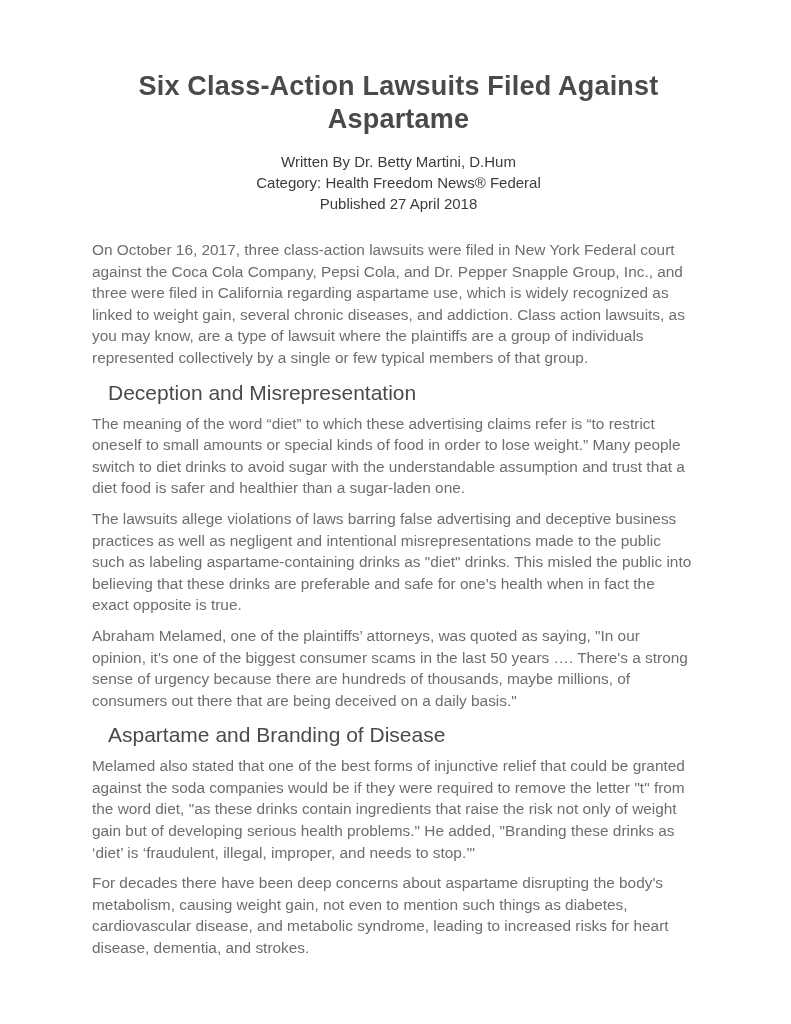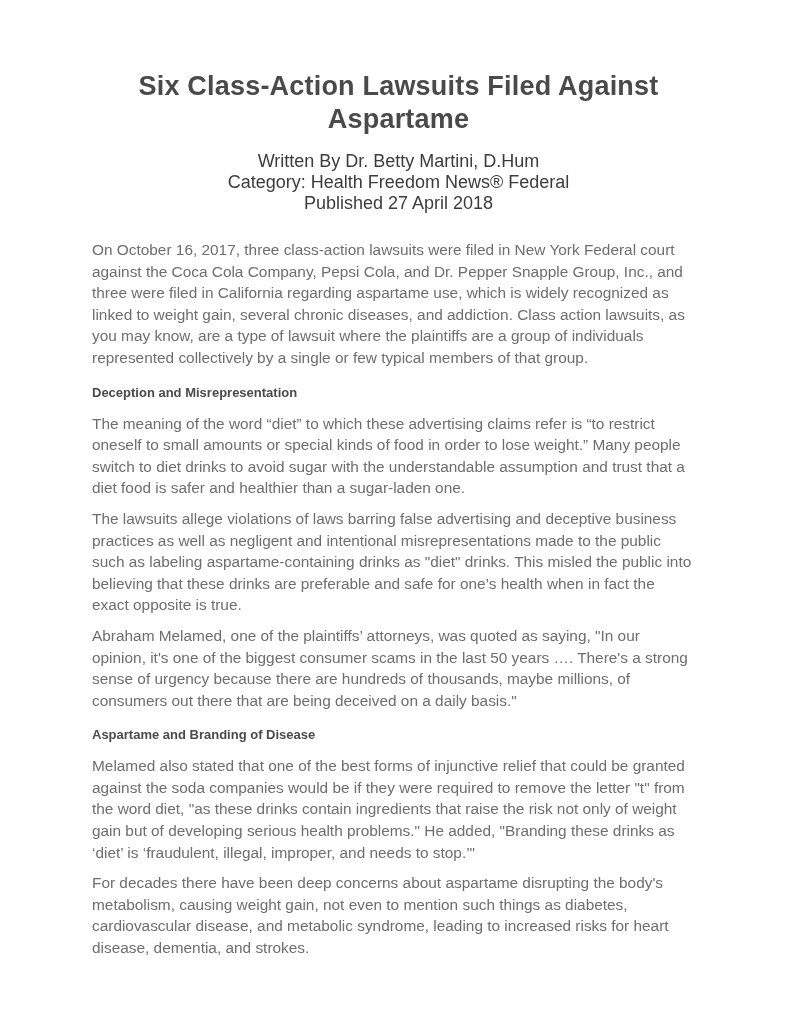--- a/index.html
+++ b/index.html
@@ -25,42 +25,42 @@
     margin: 0;
     font-size: 27px;
     line-height: 33px;
     font-weight: bold;
     color: #4a4a4a;
     letter-spacing: 0.2px;
   }
   .byline {
     margin-top: 15px;
     margin-bottom: 25px;
-    font-size: 18px;
+    font-size: 15px;
     line-height: 21px;
     color: #3c3c3c;
   }
   .byline div {
     margin: 0;
   }
   .article {
     width: 650px;
   }
   .article p {
     margin: 9px 0;
     font-size: 15.4px;
     line-height: 21.6px;
     color: #6e6e6e;
     white-space: pre-line;
   }
   .article h2 {
-    margin: 12px 0 9px 0;
-    font-size: 13px;
+    margin: 12px 0 9px 16px;
+    font-size: 21px;
     line-height: 23px;
-    font-weight: bold;
+    font-weight: normal;
     color: #4a4a4a;
   }
 </style>
 </head>
 <body>
 
 <div class="page">
 
   <div class="header">
     <h1 class="title">Six Class-Action Lawsuits Filed Against Aspartame</h1>

